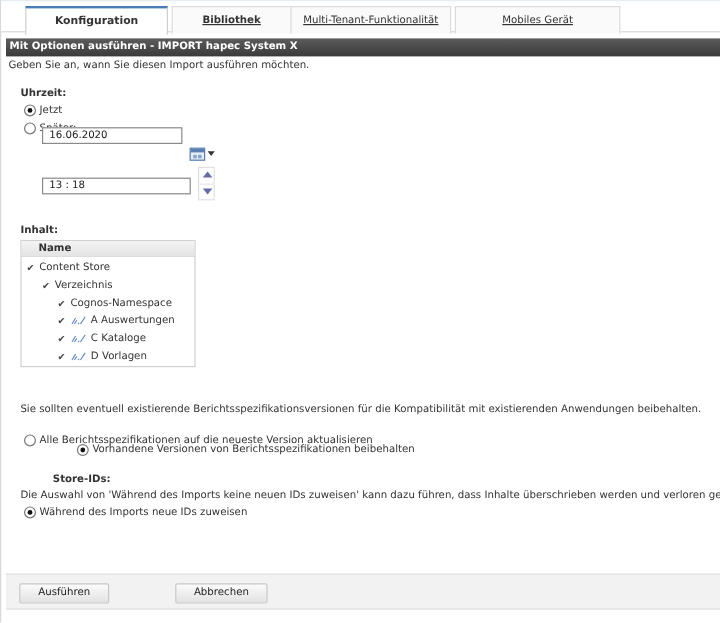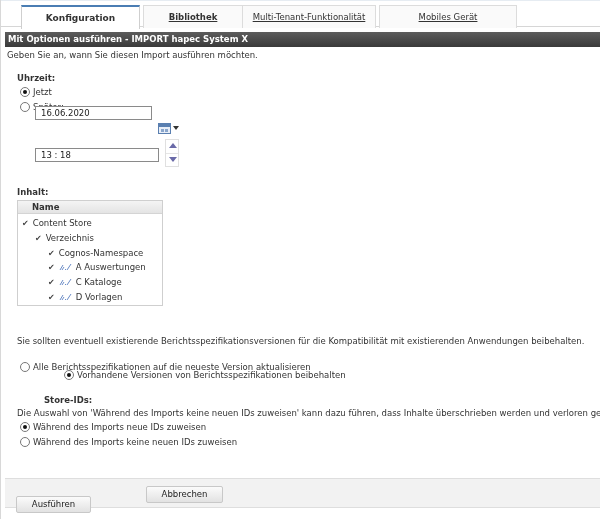--- a/index.html
+++ b/index.html
@@ -222,23 +222,19 @@
     <span class="radio checked"></span>
     <span>Vorhandene Versionen von Berichtsspezifikationen beibehalten</span>
   </div>
 
   <div class="section-label" style="left:16px; top:395px;margin-left:27px;">Store-IDs:</div>
   <div class="section-label" style="left:16px; top:408px; font-weight:normal;">Die Auswahl von 'Während des Imports keine neuen IDs zuweisen' kann dazu führen, dass Inhalte überschrieben werden und verloren gehen.</div>
   <div class="radio-row" style="left:19px; top:422px;">
     <span class="radio checked"></span>
     <span>Während des Imports neue IDs zuweisen</span>
   </div>
-  <div class="radio-row" style="left:19px; top:437px;">
-    <span class="radio"></span>
-    <span>Während des Imports keine neuen IDs zuweisen</span>
-  </div>
 
   <div class="footer">
-    <button class="btn" style="left:11px; width:75px;margin-top:10px;">Ausführen</button>
+    <button class="btn" style="left:11px; width:75px;">Ausführen</button>
     <button class="btn" style="left:94px; width:77px;margin-left:47px;">Abbrechen</button>
   </div>
 
 </div>
 
 </body></html>

